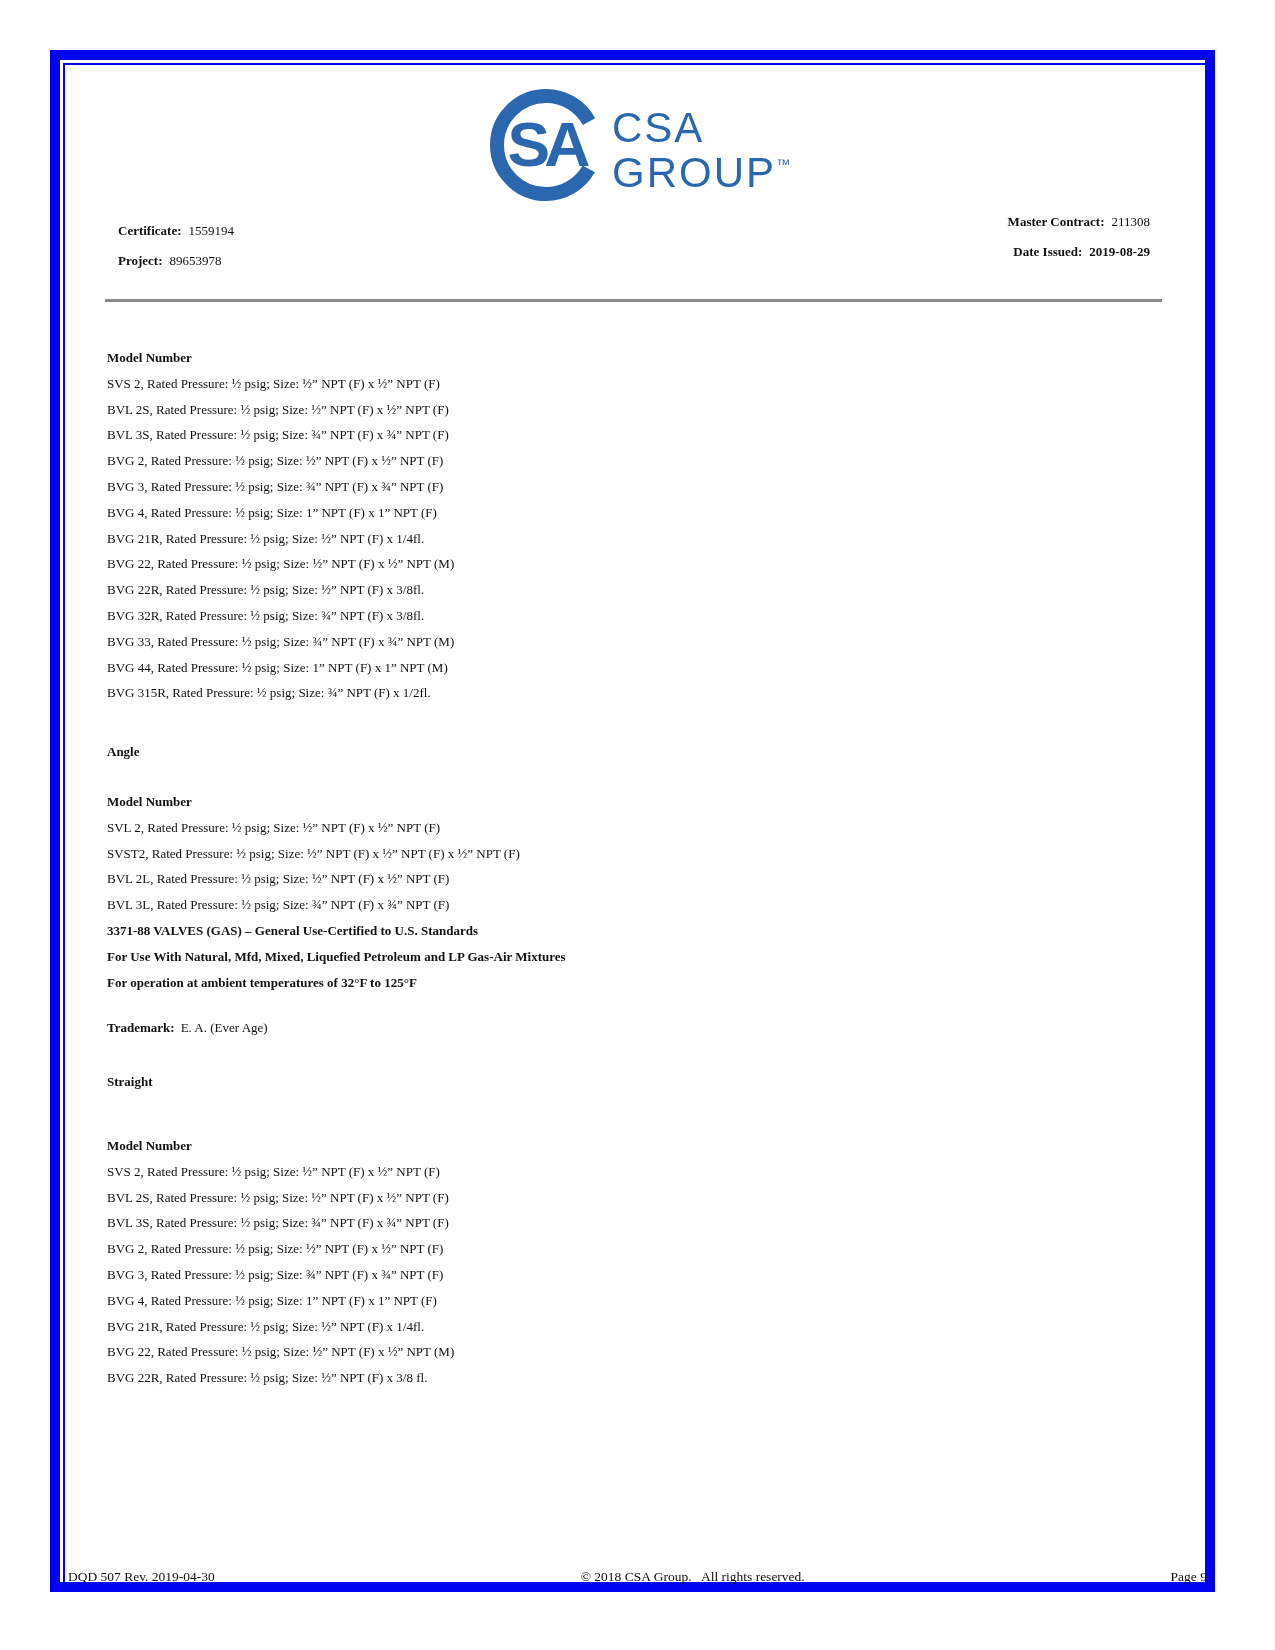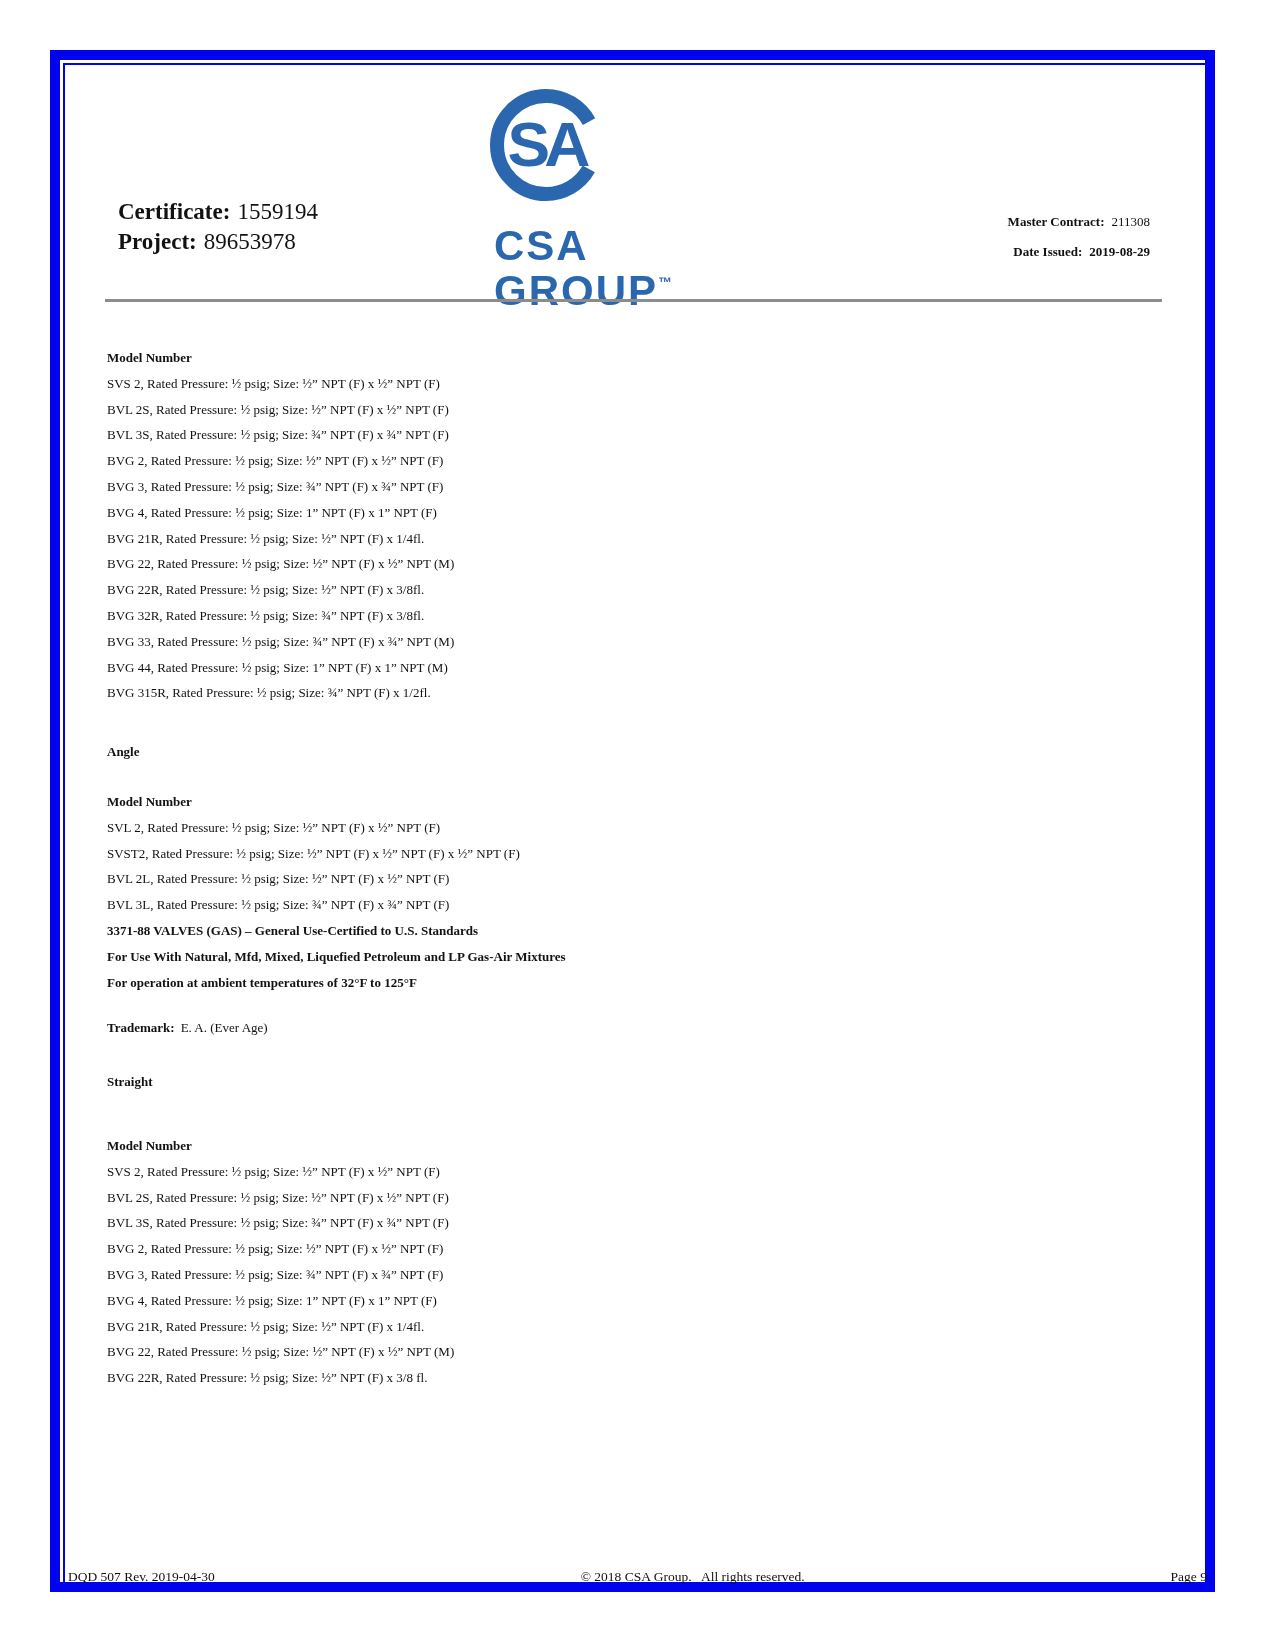--- a/index.html
+++ b/index.html
@@ -4,28 +4,28 @@
 <style>
   html,body{margin:0;padding:0;background:#ffffff;}
   .page{position:relative;width:1275px;height:1650px;background:#ffffff;overflow:hidden;
         font-family:"Liberation Serif", serif;color:#121212;}
   
   .frame-outer{position:absolute;left:50px;top:50px;width:1165px;height:1542px;
                border:10px solid var(--border-blue);box-sizing:border-box;pointer-events:none;}
   .frame-inner{position:absolute;left:63px;top:63px;width:1149px;height:1525px;
                border:2px solid var(--border-blue);box-sizing:border-box;pointer-events:none;}
   
-  .logo{position:absolute;left:487px;top:86px;display:flex;align-items:flex-start;flex-direction:column;}
+  .logo{position:absolute;left:487px;top:86px;display:flex;align-items:flex-start;}
   .logo svg{display:block;}
   .wordmark{margin-left:7px;margin-top:24px;color:var(--logo-blue);
-            font-family:"Liberation Sans", sans-serif;font-weight:700;
+            font-family:"Liberation Sans", sans-serif;font-weight:400;
             font-size:42px;line-height:36px;letter-spacing:2px;}
   .wordmark .tm{font-size:14px;letter-spacing:0;vertical-align:18px;}
   
-  .hdr-left{position:absolute;left:118px;top:197px;font-size:23px;line-height:29.5px;}
+  .hdr-left{position:absolute;left:118px;top:216px;font-size:13px;line-height:29.5px;}
   .hdr-right{position:absolute;right:125px;top:207px;font-size:13px;line-height:29.5px;text-align:right;}
   .b{font-weight:700;}
   .hdr-line .lab{margin-right:7px;}
   .rule{position:absolute;left:105px;top:299px;width:1057px;height:3px;background:var(--rule-gray);}
   
   .body{position:absolute;left:107px;top:345px;width:1030px;
         font-size:13px;line-height:25.8px;}
   .body .h{font-weight:700;}
   .angle-h{margin-top:33px;}
   .list2-h{margin-top:24px;}

